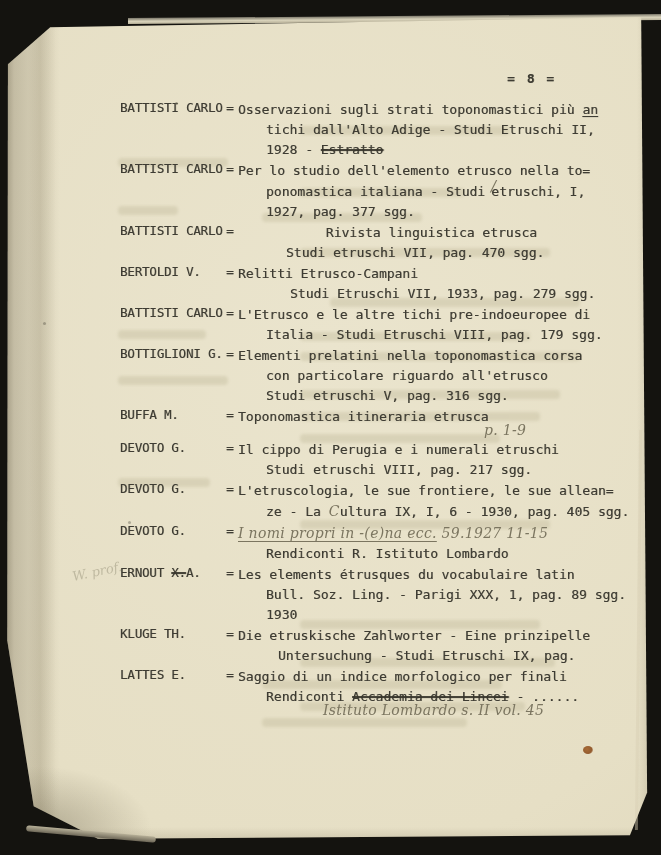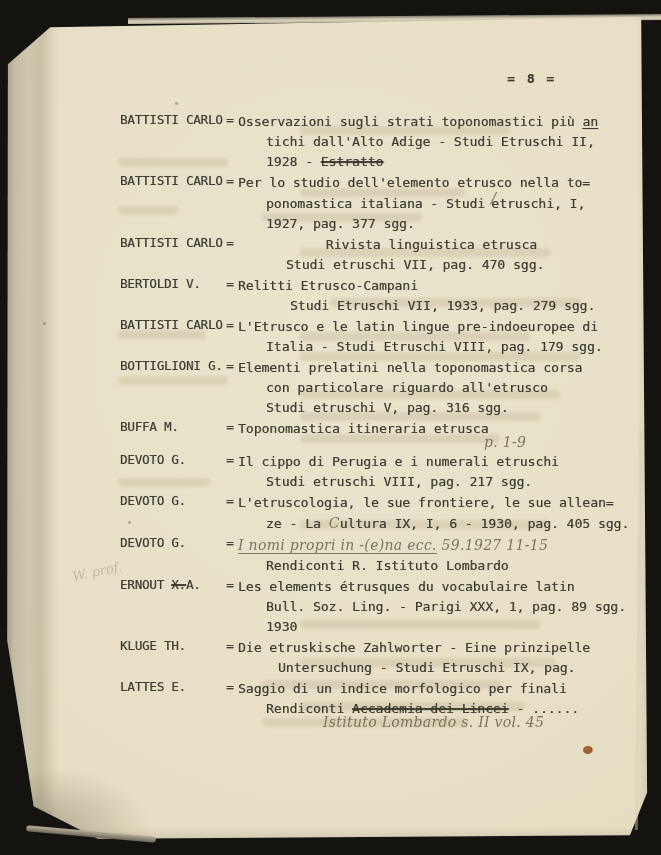--- a/index.html
+++ b/index.html
@@ -29,21 +29,21 @@
       radial-gradient(120% 100% at 50% 40%, #eae4cd 0%, #e6dfc5 60%, #ddd5b8 100%);
   }
 
   
   .bleed{position:absolute;height:9px;border-radius:4px;background:#c3bc9d;
          opacity:.42;filter:blur(1.4px);}
 
   .pageno{position:absolute;left:507px;top:71px;font-size:13px;font-weight:bold;
           letter-spacing:2px;color:#3e3c33;text-shadow:.5px .2px 0 rgba(62,60,50,.55);}
 
-  .entries{position:absolute;left:120px;top:112px;width:505px;
+  .entries{position:absolute;left:120px;top:100px;width:505px;
            font-size:13px;color:#3e3c33;text-shadow:.5px .2px 0 rgba(62,60,50,.5);}
   .entry{display:flex;margin-bottom:1px;}
   .author{flex:none;width:106px;font-size:12.5px;white-space:nowrap;letter-spacing:-.2px;}
   .eq{flex:none;width:12px;}
   .body{flex:1;min-width:0;}
   .line{line-height:20px;min-height:20px;white-space:nowrap;}
   .line.hand-row{line-height:13px;min-height:13px;margin-top:-3px;margin-bottom:2px;}
 
   .seg-t{}
   .seg-u{text-decoration:underline;text-underline-offset:2px;text-align:center;}
@@ -130,21 +130,21 @@
           <div class="eq">=</div>
           <div class="body">
             <div class="line" style="padding-left: 0px;"><span class="seg-t">Relitti Etrusco-Campani</span></div>
             <div class="line" style="padding-left: 52px;"><span class="seg-t">Studi Etruschi VII, 1933, pag. 279 sgg.</span></div>
           </div>
         </div>
         <div class="entry">
           <div class="author"><span class="seg-t">BATTISTI CARLO</span></div>
           <div class="eq">=</div>
           <div class="body">
-            <div class="line" style="padding-left: 0px;"><span class="seg-t">L'Etrusco e le latin lingue pre-indoeuropee di</span></div>
+            <div class="line" style="padding-left: 0px;"><span class="seg-t">L'Etrusco e le altre tichi pre-indoeuropee di</span></div>
             <div class="line" style="padding-left: 28px;"><span class="seg-t">Italia - Studi Etruschi VIII, pag. 179 sgg.</span></div>
           </div>
         </div>
         <div class="entry">
           <div class="author"><span class="seg-t">BOTTIGLIONI G.</span></div>
           <div class="eq">=</div>
           <div class="body">
             <div class="line" style="padding-left: 0px;"><span class="seg-t">Elementi prelatini nella toponomastica corsa</span></div>
             <div class="line" style="padding-left: 28px;"><span class="seg-t">con particolare riguardo all'etrusco</span></div>
             <div class="line" style="padding-left: 28px;"><span class="seg-t">Studi etruschi V, pag. 316 sgg.</span></div>

